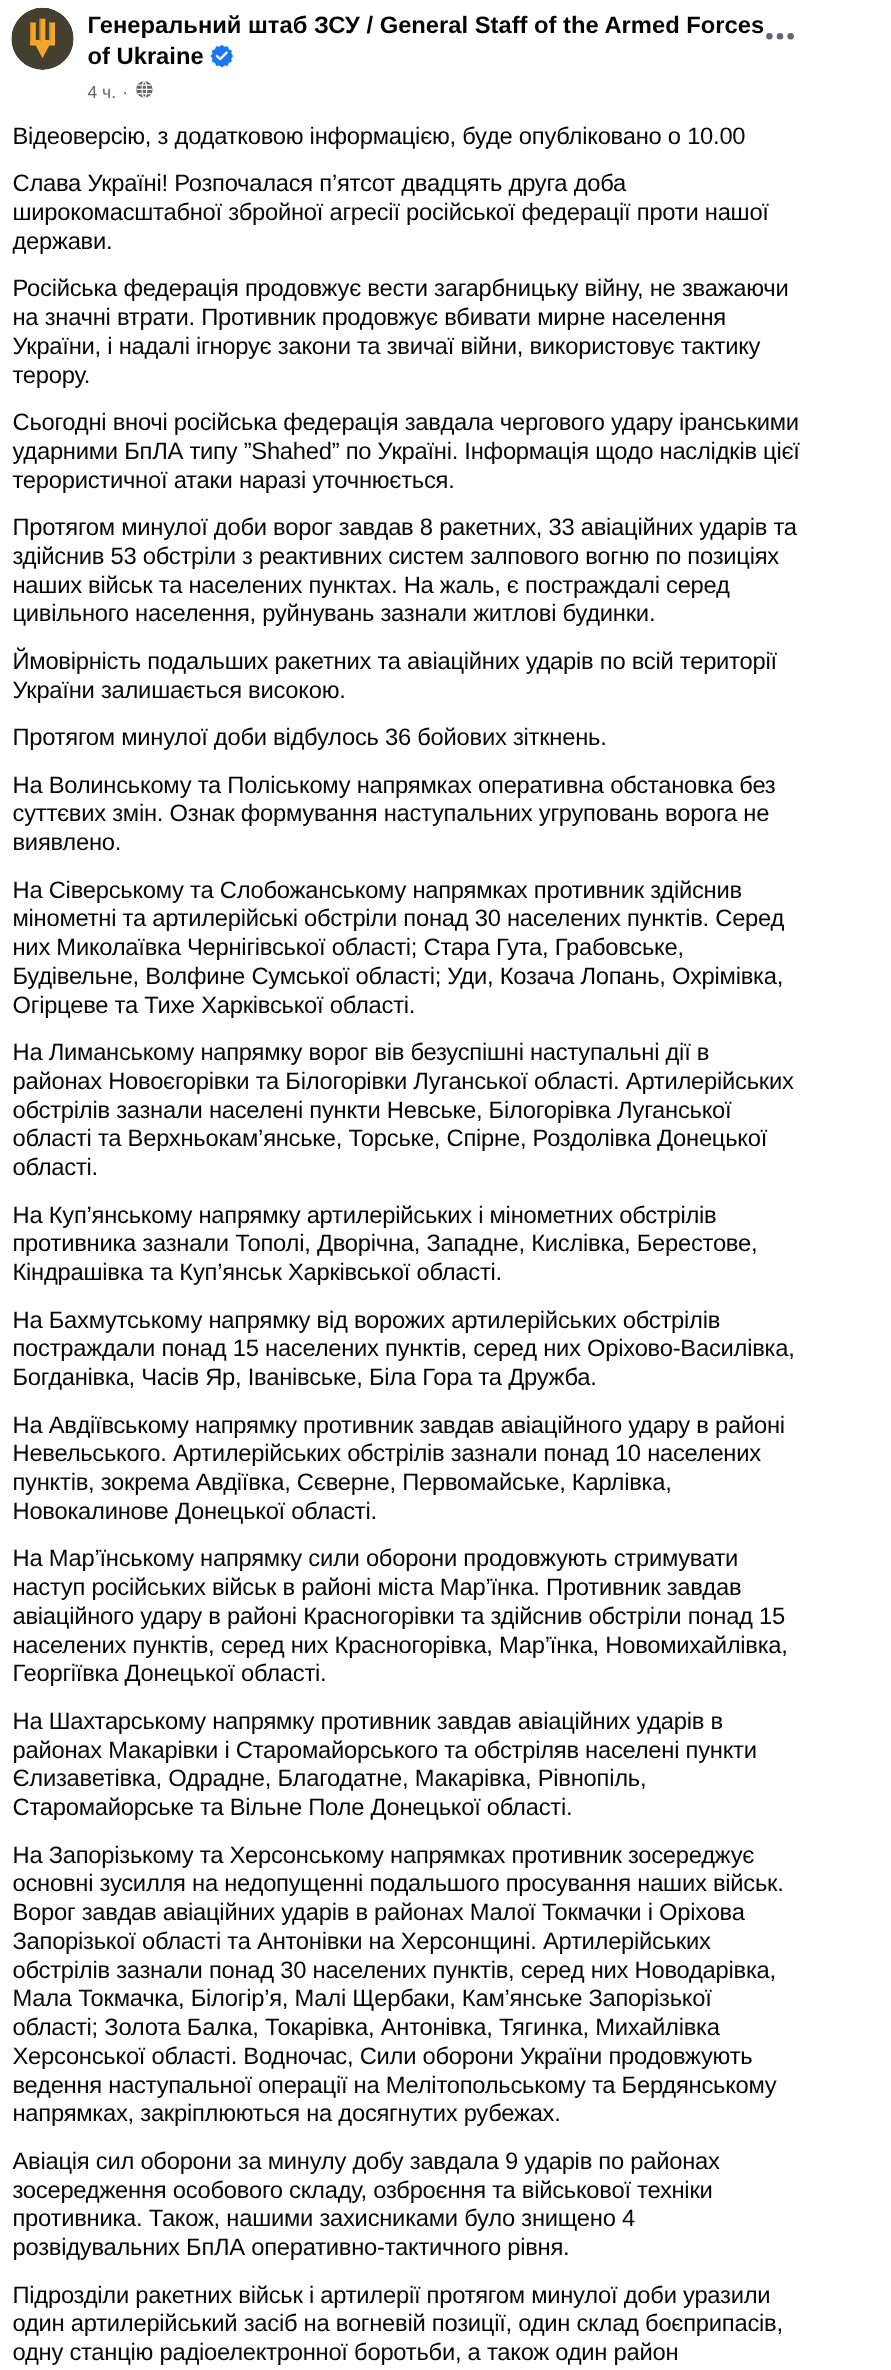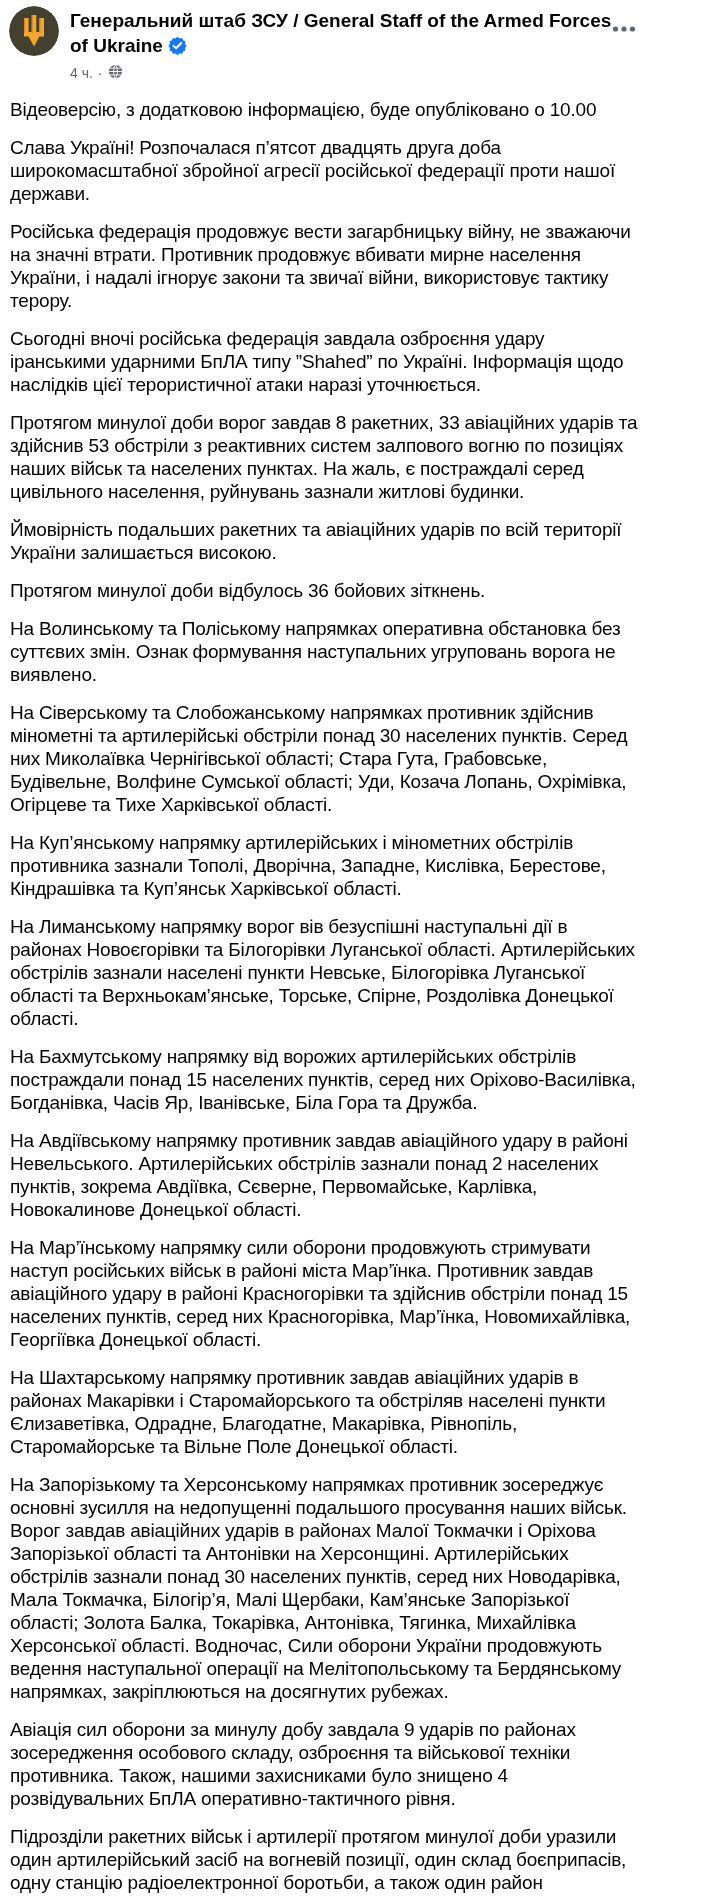--- a/index.html
+++ b/index.html
@@ -131,30 +131,30 @@
         <circle cx="20.5" cy="4" r="2.6" fill="#606770"></circle>
       </svg>
     </div>
 
   </div>
 
   <div class="post-body">
     <p>Відеоверсію, з додатковою інформацією, буде опубліковано о 10.00</p>
     <p>Слава Україні! Розпочалася п’ятсот двадцять друга доба широкомасштабної збройної агресії російської федерації проти нашої держави.</p>
     <p>Російська федерація продовжує вести загарбницьку війну, не зважаючи на значні втрати. Противник продовжує вбивати мирне населення України, і надалі ігнорує закони та звичаї війни, використовує тактику терору.</p>
-    <p>Сьогодні вночі російська федерація завдала озброєння удару іранськими ударними БпЛА типу ”Shahed” по Україні. Інформація щодо наслідків цієї терористичної атаки наразі уточнюється.</p>
+    <p>Сьогодні вночі російська федерація завдала чергового удару іранськими ударними БпЛА типу ”Shahed” по Україні. Інформація щодо наслідків цієї терористичної атаки наразі уточнюється.</p>
     <p>Протягом минулої доби ворог завдав 8 ракетних, 33 авіаційних ударів та здійснив 53 обстріли з реактивних систем залпового вогню по позиціях наших військ та населених пунктах. На жаль, є постраждалі серед цивільного населення, руйнувань зазнали житлові будинки.</p>
     <p>Ймовірність подальших ракетних та авіаційних ударів по всій території України залишається високою.</p>
     <p>Протягом минулої доби відбулось 36 бойових зіткнень.</p>
     <p>На Волинському та Поліському напрямках оперативна обстановка без суттєвих змін. Ознак формування наступальних угруповань ворога не виявлено.</p>
     <p>На Сіверському та Слобожанському напрямках противник здійснив мінометні та артилерійські обстріли понад 30 населених пунктів. Серед них Миколаївка Чернігівської області; Стара Гута, Грабовське, Будівельне, Волфине Сумської області; Уди, Козача Лопань, Охрімівка, Огірцеве та Тихе Харківської області.</p>
+    <p>На Лиманському напрямку ворог вів безуспішні наступальні дії в районах Новоєгорівки та Білогорівки Луганської області. Артилерійських обстрілів зазнали населені пункти Невське, Білогорівка Луганської області та Верхньокам’янське, Торське, Спірне, Роздолівка Донецької області.</p>
     <p>На Куп’янському напрямку артилерійських і мінометних обстрілів противника зазнали Тополі, Дворічна, Западне, Кислівка, Берестове, Кіндрашівка та Куп’янськ Харківської області.</p>
-    <p>На Лиманському напрямку ворог вів безуспішні наступальні дії в районах Новоєгорівки та Білогорівки Луганської області. Артилерійських обстрілів зазнали населені пункти Невське, Білогорівка Луганської області та Верхньокам’янське, Торське, Спірне, Роздолівка Донецької області.</p>
     <p>На Бахмутському напрямку від ворожих артилерійських обстрілів постраждали понад 15 населених пунктів, серед них Оріхово-Василівка, Богданівка, Часів Яр, Іванівське, Біла Гора та Дружба.</p>
-    <p>На Авдіївському напрямку противник завдав авіаційного удару в районі Невельського. Артилерійських обстрілів зазнали понад 2 населених пунктів, зокрема Авдіївка, Сєверне, Первомайське, Карлівка, Новокалинове Донецької області.</p>
+    <p>На Авдіївському напрямку противник завдав авіаційного удару в районі Невельського. Артилерійських обстрілів зазнали понад 10 населених пунктів, зокрема Авдіївка, Сєверне, Первомайське, Карлівка, Новокалинове Донецької області.</p>
     <p>На Мар’їнському напрямку сили оборони продовжують стримувати наступ російських військ в районі міста Мар’їнка. Противник завдав авіаційного удару в районі Красногорівки та здійснив обстріли понад 15 населених пунктів, серед них Красногорівка, Мар’їнка, Новомихайлівка, Георгіївка Донецької області.</p>
     <p>На Шахтарському напрямку противник завдав авіаційних ударів в районах Макарівки і Старомайорського та обстріляв населені пункти Єлизаветівка, Одрадне, Благодатне, Макарівка, Рівнопіль, Старомайорське та Вільне Поле Донецької області.</p>
     <p>На Запорізькому та Херсонському напрямках противник зосереджує основні зусилля на недопущенні подальшого просування наших військ. Ворог завдав авіаційних ударів в районах Малої Токмачки і Оріхова Запорізької області та Антонівки на Херсонщині. Артилерійських обстрілів зазнали понад 30 населених пунктів, серед них Новодарівка, Мала Токмачка, Білогір’я, Малі Щербаки, Кам’янське Запорізької області; Золота Балка, Токарівка, Антонівка, Тягинка, Михайлівка Херсонської області. Водночас, Сили оборони України продовжують ведення наступальної операції на Мелітопольському та Бердянському напрямках, закріплюються на досягнутих рубежах.</p>
     <p>Авіація сил оборони за минулу добу завдала 9 ударів по районах зосередження особового складу, озброєння та військової техніки противника. Також, нашими захисниками було знищено 4 розвідувальних БпЛА оперативно-тактичного рівня.</p>
     <p>Підрозділи ракетних військ і артилерії протягом минулої доби уразили один артилерійський засіб на вогневій позиції, один склад боєприпасів, одну станцію радіоелектронної боротьби, а також один район зосередження особового складу противника.</p>
   </div>
 
 </div>
 
 </body></html>

